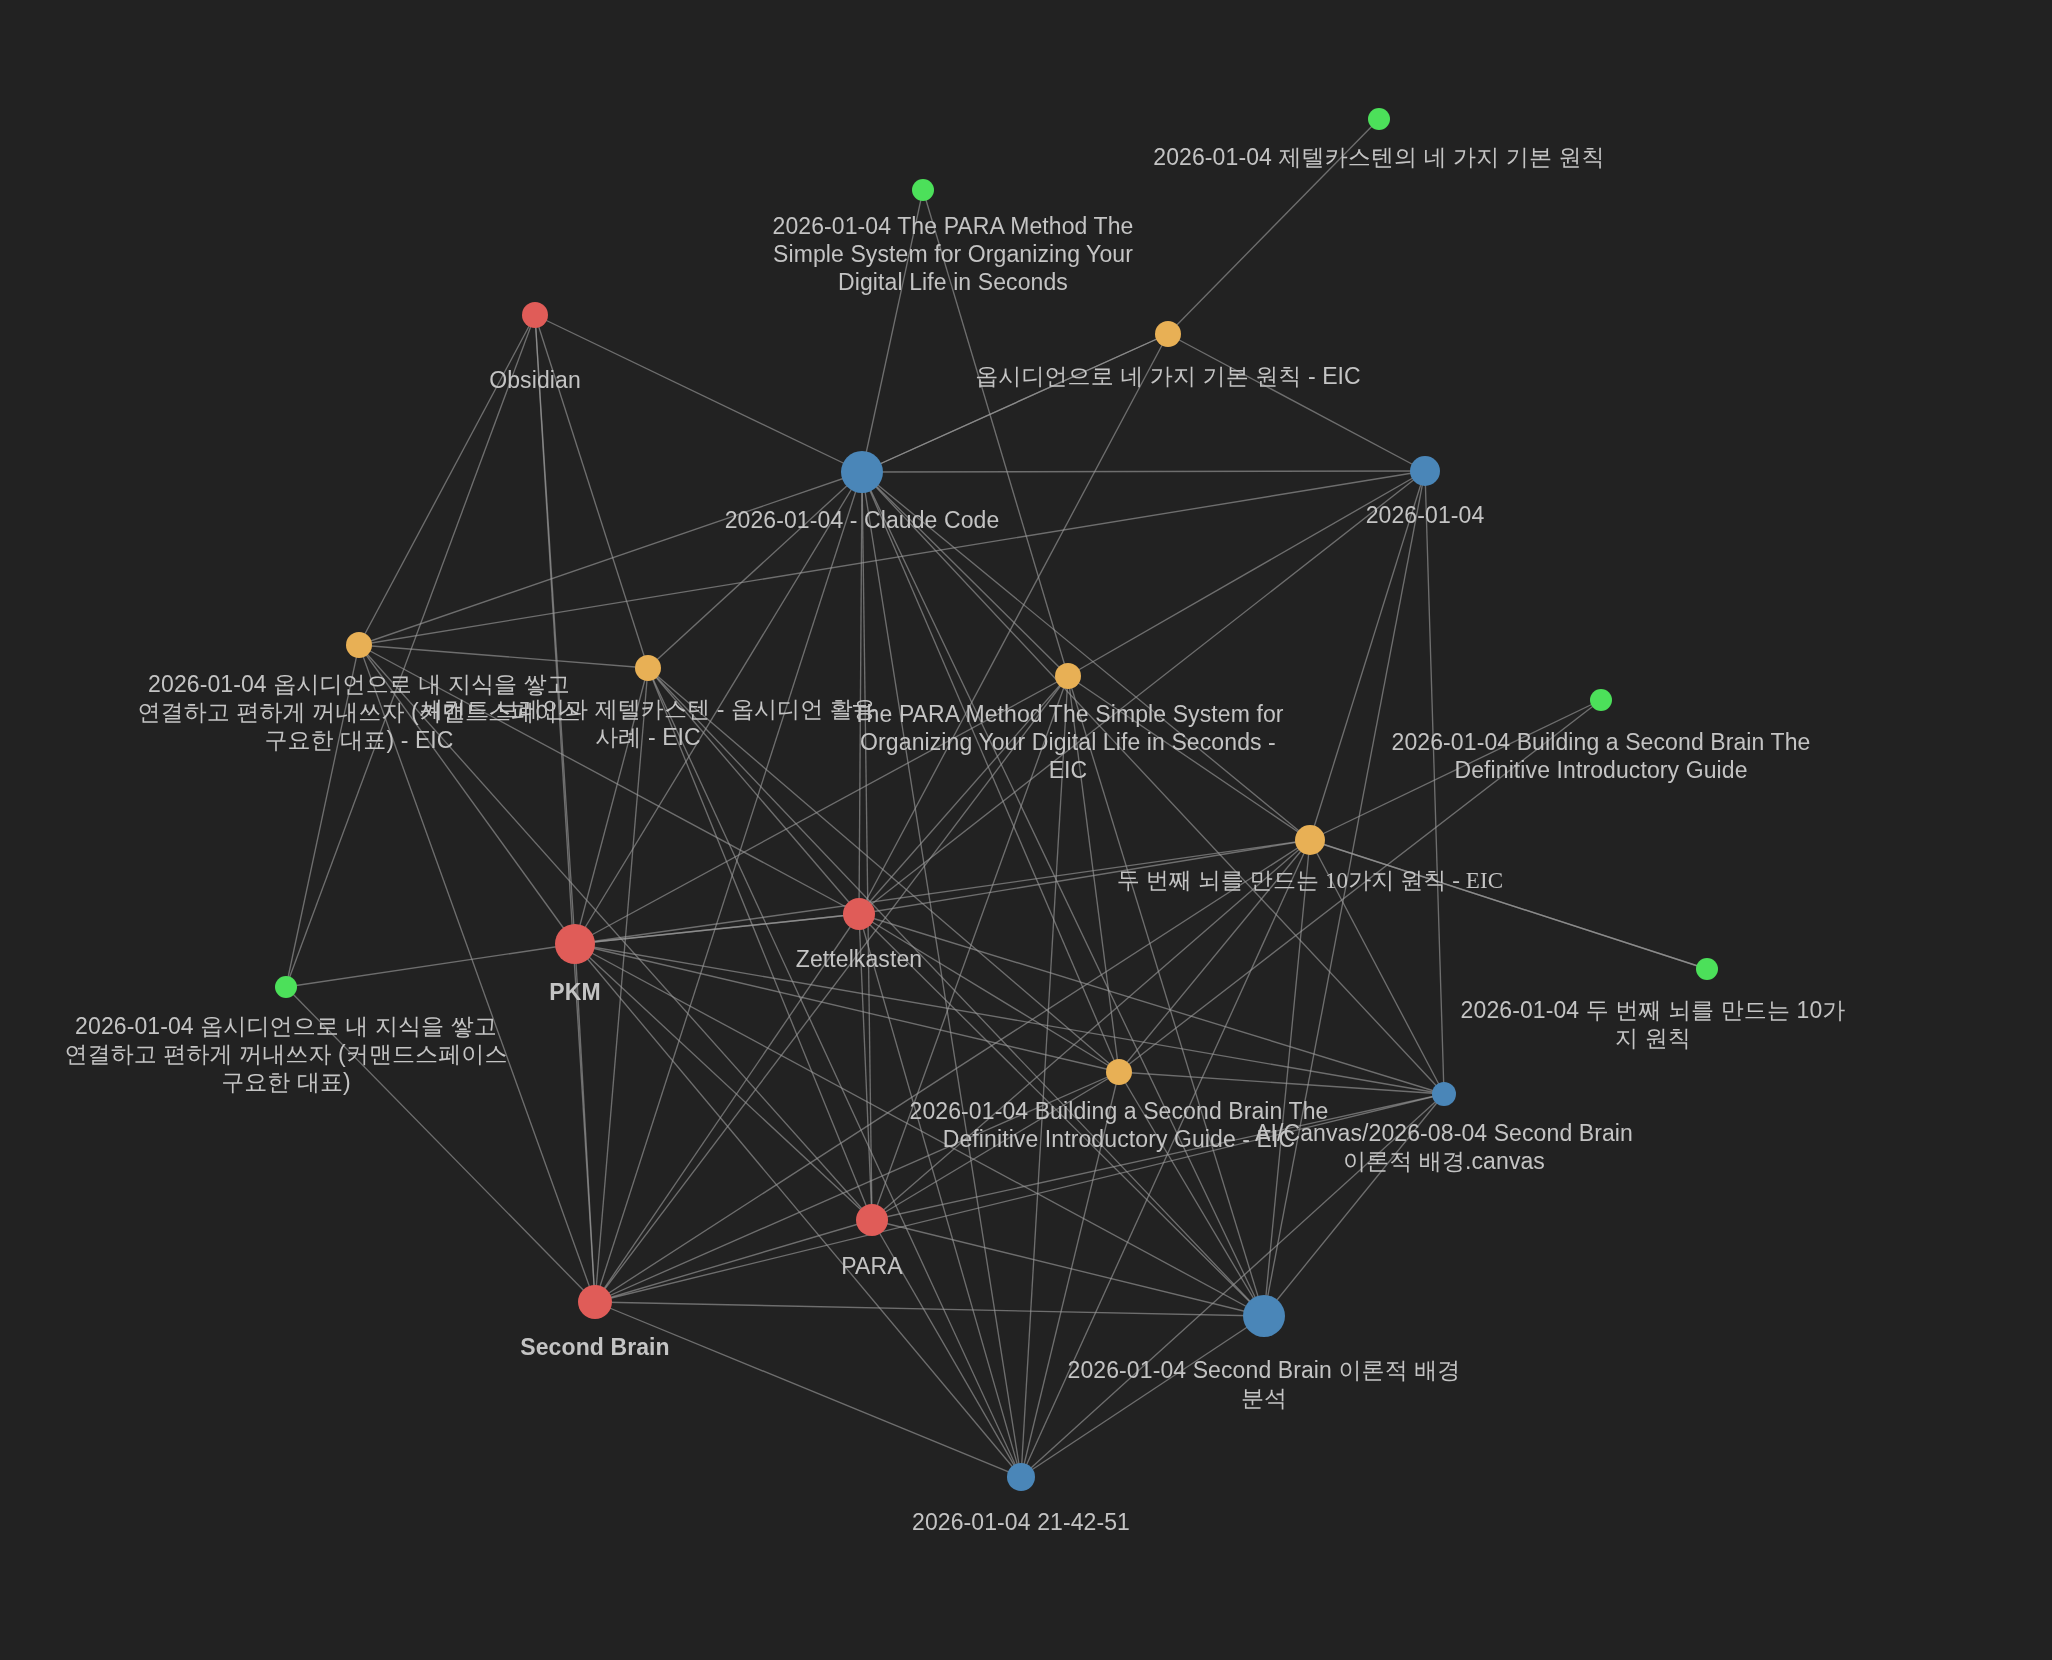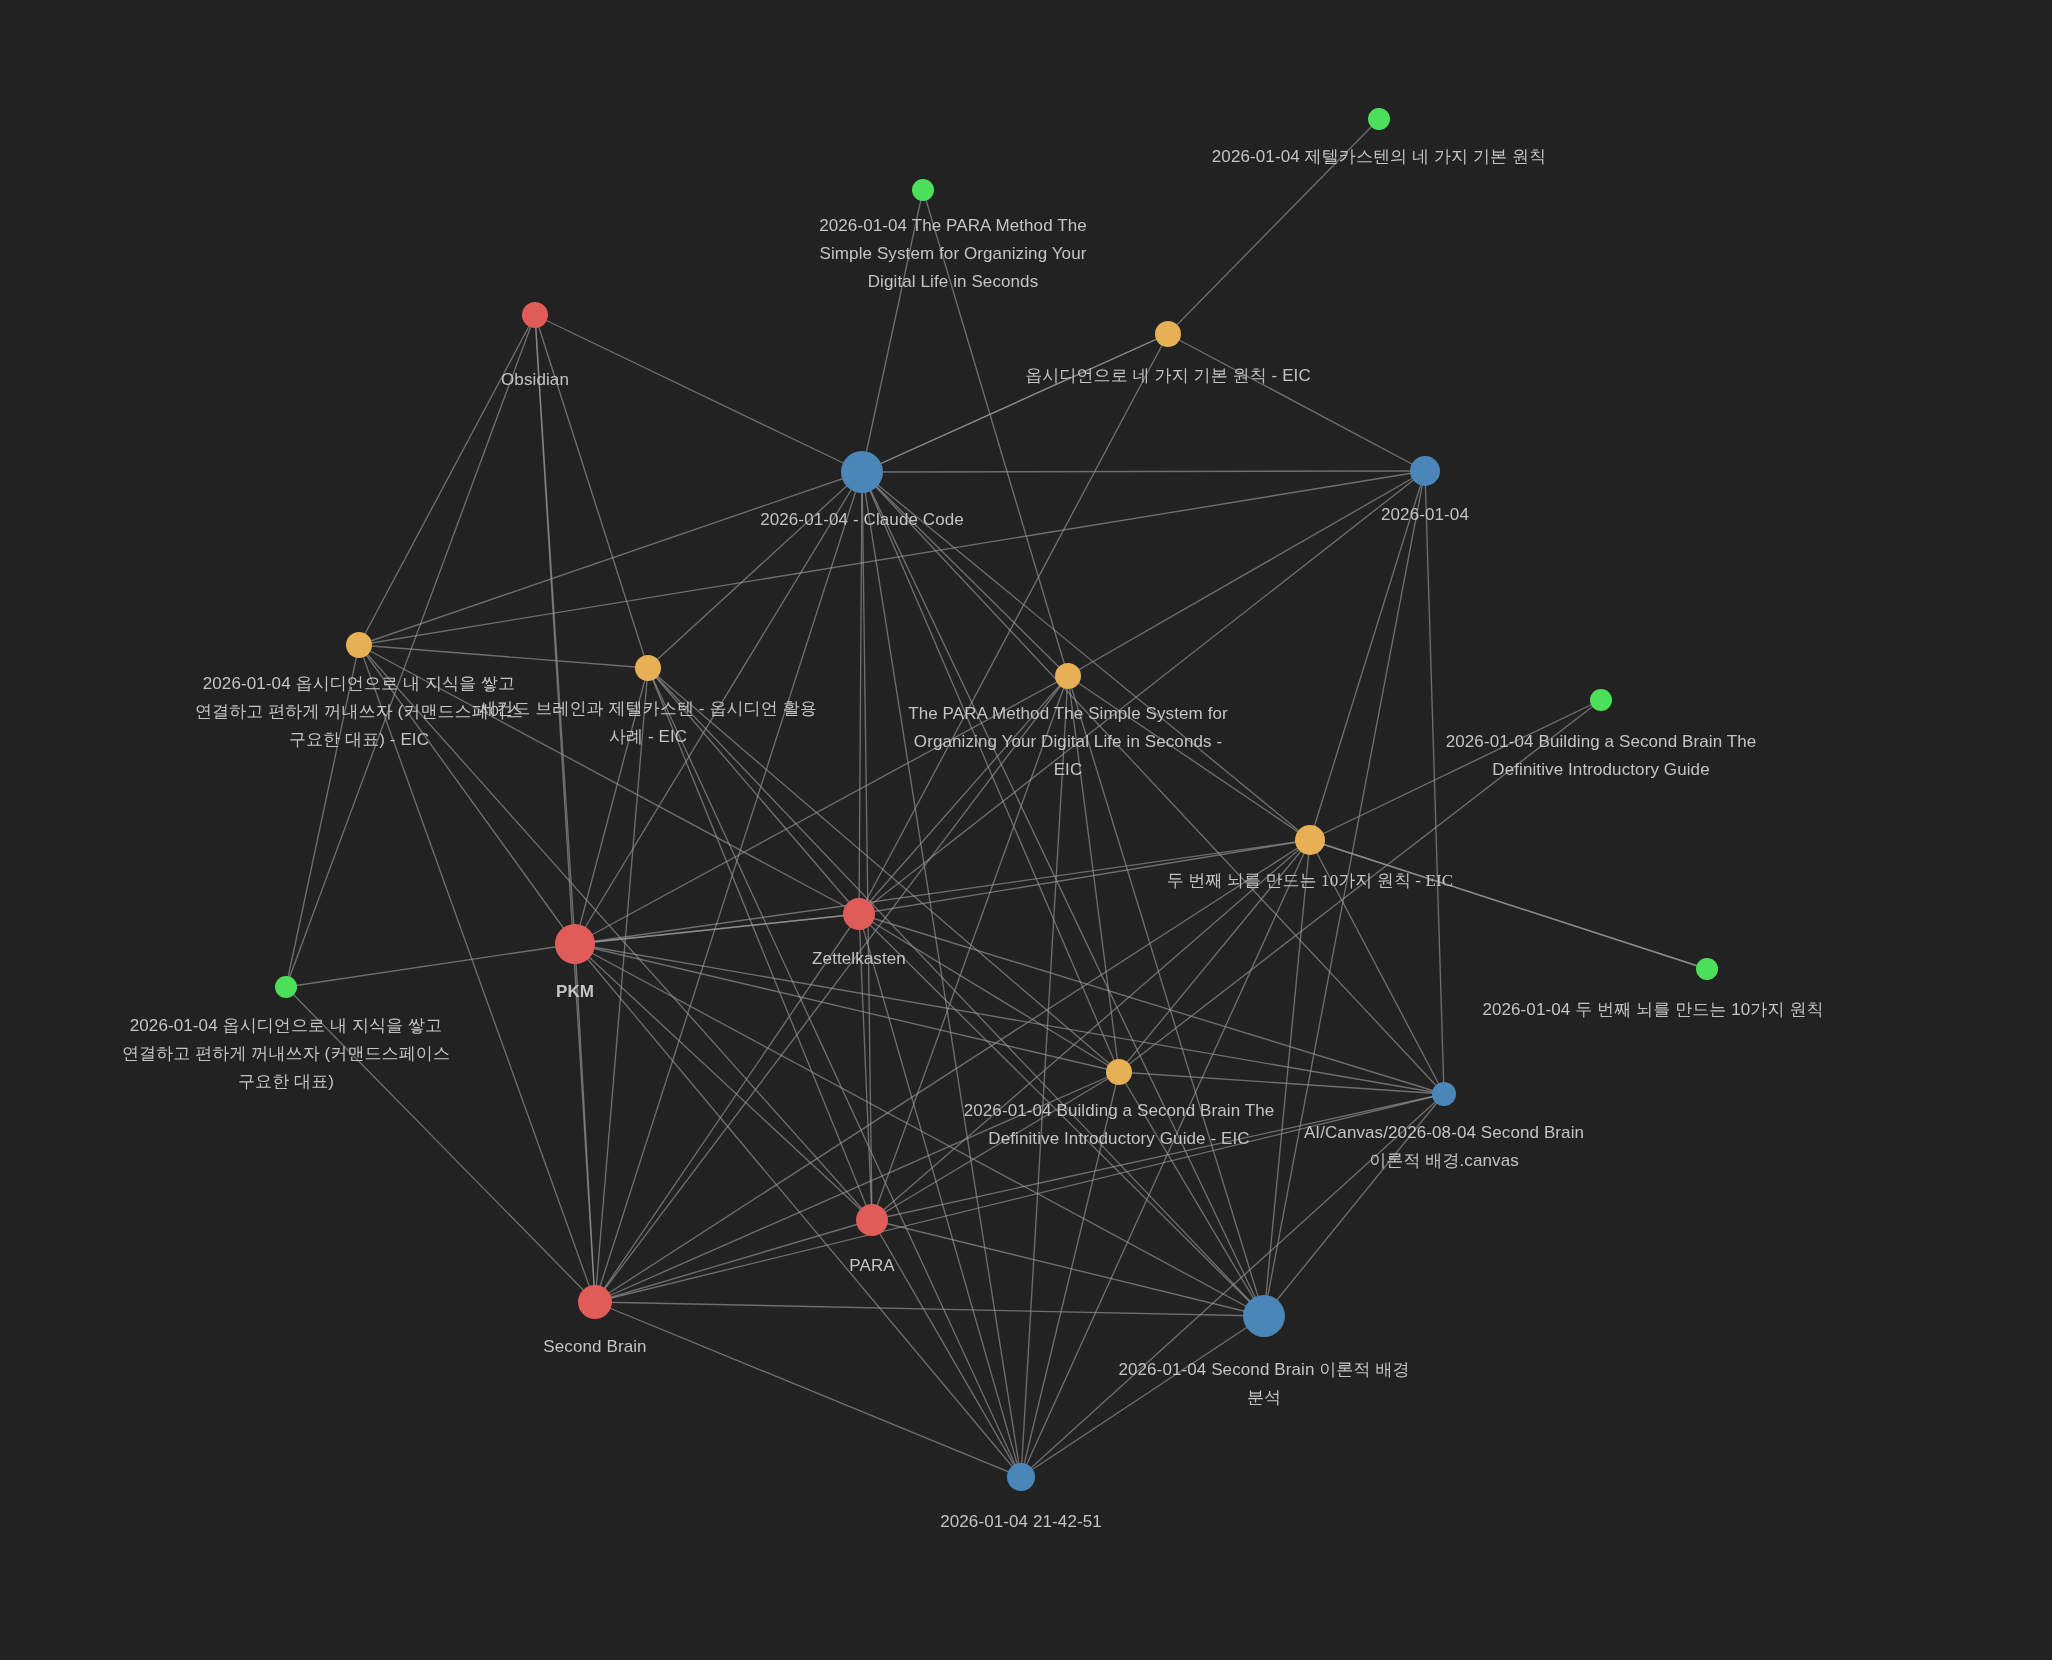--- a/index.html
+++ b/index.html
@@ -32,21 +32,21 @@
     stroke-width: 1.35;
     fill: none;
   }
   .graph-node {
     stroke: none;
   }
   .node-label {
     position: absolute;
     color: #c4c4c4;
     font-family: "Liberation Sans", sans-serif;
-    font-size: 17px;
+    font-size: 23px;
     line-height: 28px;
     text-align: center;
     white-space: pre-line;
     transform: translateX(-50%);
     pointer-events: none;
     letter-spacing: 0.1px;
   }
 </style>
 </head>
 <body>
@@ -199,18 +199,18 @@
 연결하고 편하게 꺼내쓰자 (커맨드스페이스
 구요한 대표)</div>
       <div class="node-label" style="left: 859px; top: 945px;">Zettelkasten</div>
       <div class="node-label" style="left: 575px; top: 978px; font-weight: bold;">PKM</div>
       <div class="node-label" style="left: 1653px; top: 996px;">2026-01-04 두 번째 뇌를 만드는 10가지 원칙</div>
       <div class="node-label" style="left: 1119px; top: 1097px;">2026-01-04 Building a Second Brain The
 Definitive Introductory Guide - EIC</div>
       <div class="node-label" style="left: 1444px; top: 1119px;">AI/Canvas/2026-08-04 Second Brain
 이론적 배경.canvas</div>
       <div class="node-label" style="left: 872px; top: 1252px;">PARA</div>
-      <div class="node-label" style="left: 595px; top: 1333px;">Second Brain</div>
+      <div class="node-label" style="left: 595px; top: 1333px; font-weight: bold;">Second Brain</div>
       <div class="node-label" style="left: 1264px; top: 1350px; margin-top: 6px;">2026-01-04 Second Brain 이론적 배경
 분석</div>
       <div class="node-label" style="left: 1021px; top: 1508px;">2026-01-04 21-42-51</div>
     </div>
 </div>
 
 </body></html>

